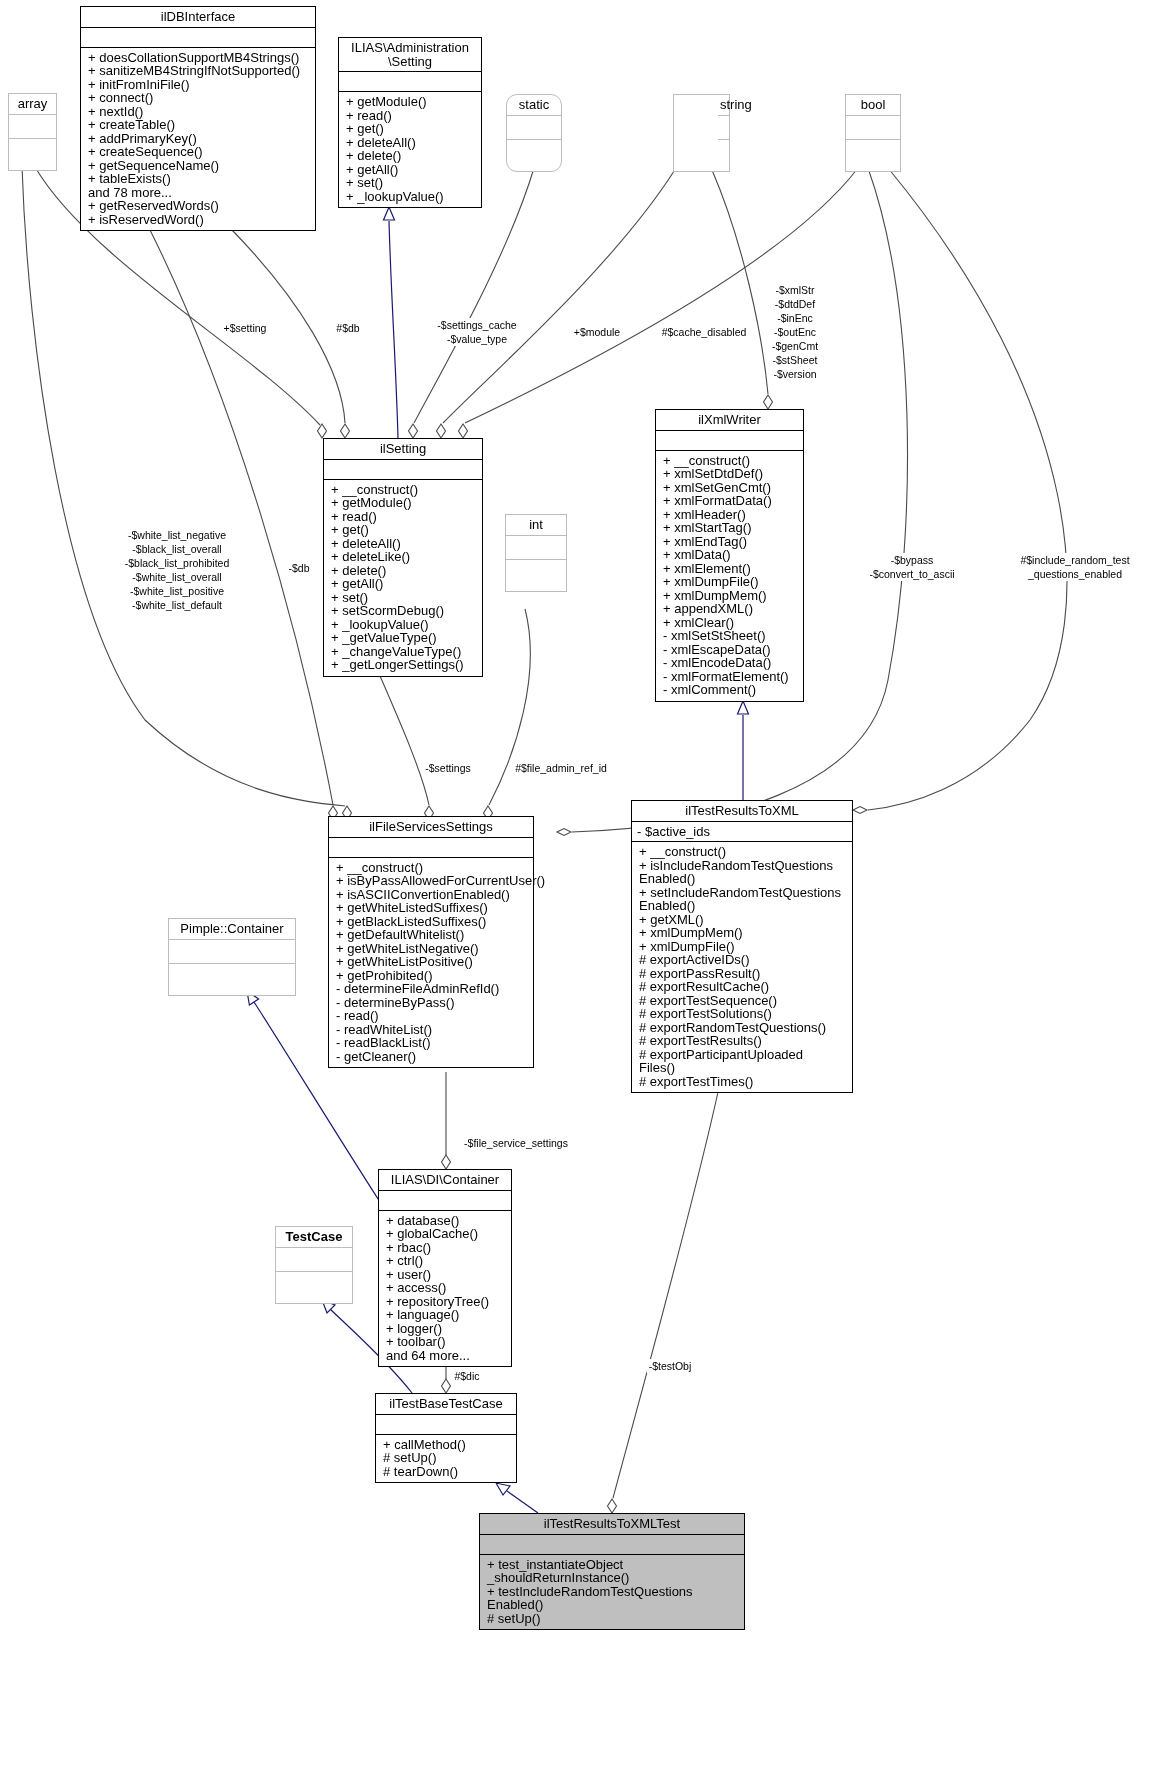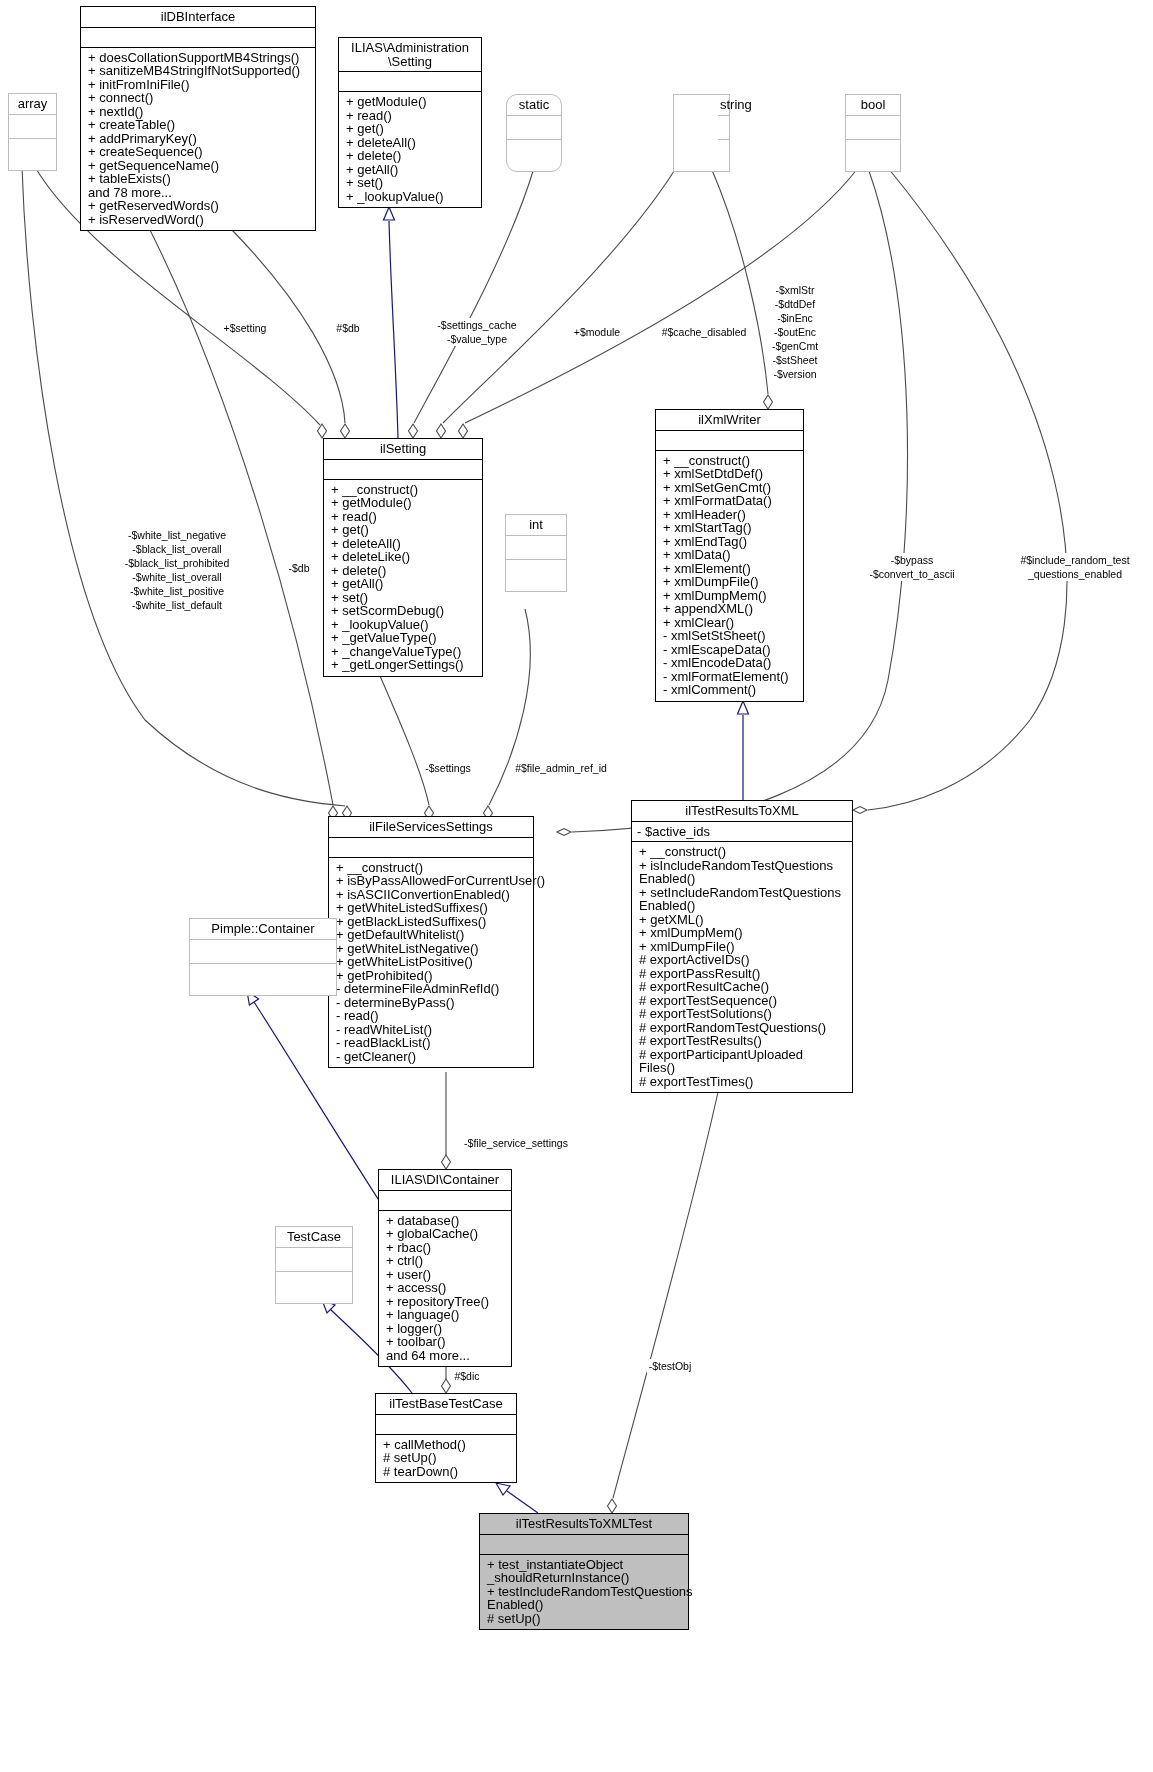--- a/index.html
+++ b/index.html
@@ -214,21 +214,21 @@
           <div>+ getWhiteListPositive()</div>
           <div>+ getProhibited()</div>
           <div>- determineFileAdminRefId()</div>
           <div>- determineByPass()</div>
           <div>- read()</div>
           <div>- readWhiteList()</div>
           <div>- readBlackList()</div>
           <div>- getCleaner()</div>
         </div>
       </div>
-      <div class="uml-box gray" style="left: 189px; top: 918px; width: 148px;">
+      <div class="uml-box gray" style="left: 168px; top: 918px; width: 128px;">
         <div class="uml-title">
           <div>Pimple::Container</div>
         </div>
         <div class="uml-attrs"></div>
         <div class="uml-methods"></div>
       </div>
       <div class="uml-box " style="left: 631px; top: 800px; width: 222px;">
         <div class="uml-title">
           <div>ilTestResultsToXML</div>
         </div>
@@ -268,39 +268,39 @@
           <div>+ ctrl()</div>
           <div>+ user()</div>
           <div>+ access()</div>
           <div>+ repositoryTree()</div>
           <div>+ language()</div>
           <div>+ logger()</div>
           <div>+ toolbar()</div>
           <div>and 64 more...</div>
         </div>
       </div>
-      <div class="uml-box gray" style="left: 275px; top: 1226px; width: 78px;">
+      <div class="uml-box gray" style="left: 275px; top: 1226px; width: 78px; font-weight: bold;">
         <div class="uml-title">
           <div>TestCase</div>
         </div>
         <div class="uml-attrs"></div>
         <div class="uml-methods"></div>
       </div>
       <div class="uml-box " style="left: 375px; top: 1393px; width: 142px;">
         <div class="uml-title">
           <div>ilTestBaseTestCase</div>
         </div>
         <div class="uml-attrs"></div>
         <div class="uml-methods">
           <div>+ callMethod()</div>
           <div># setUp()</div>
           <div># tearDown()</div>
         </div>
       </div>
-      <div class="uml-box selected" style="left: 479px; top: 1513px; width: 210px;">
+      <div class="uml-box selected" style="left: 479px; top: 1513px; width: 266px;">
         <div class="uml-title">
           <div>ilTestResultsToXMLTest</div>
         </div>
         <div class="uml-attrs"></div>
         <div class="uml-methods">
           <div>+ test_instantiateObject</div>
           <div>_shouldReturnInstance()</div>
           <div>+ testIncludeRandomTestQuestions</div>
           <div>Enabled()</div>
           <div># setUp()</div>

